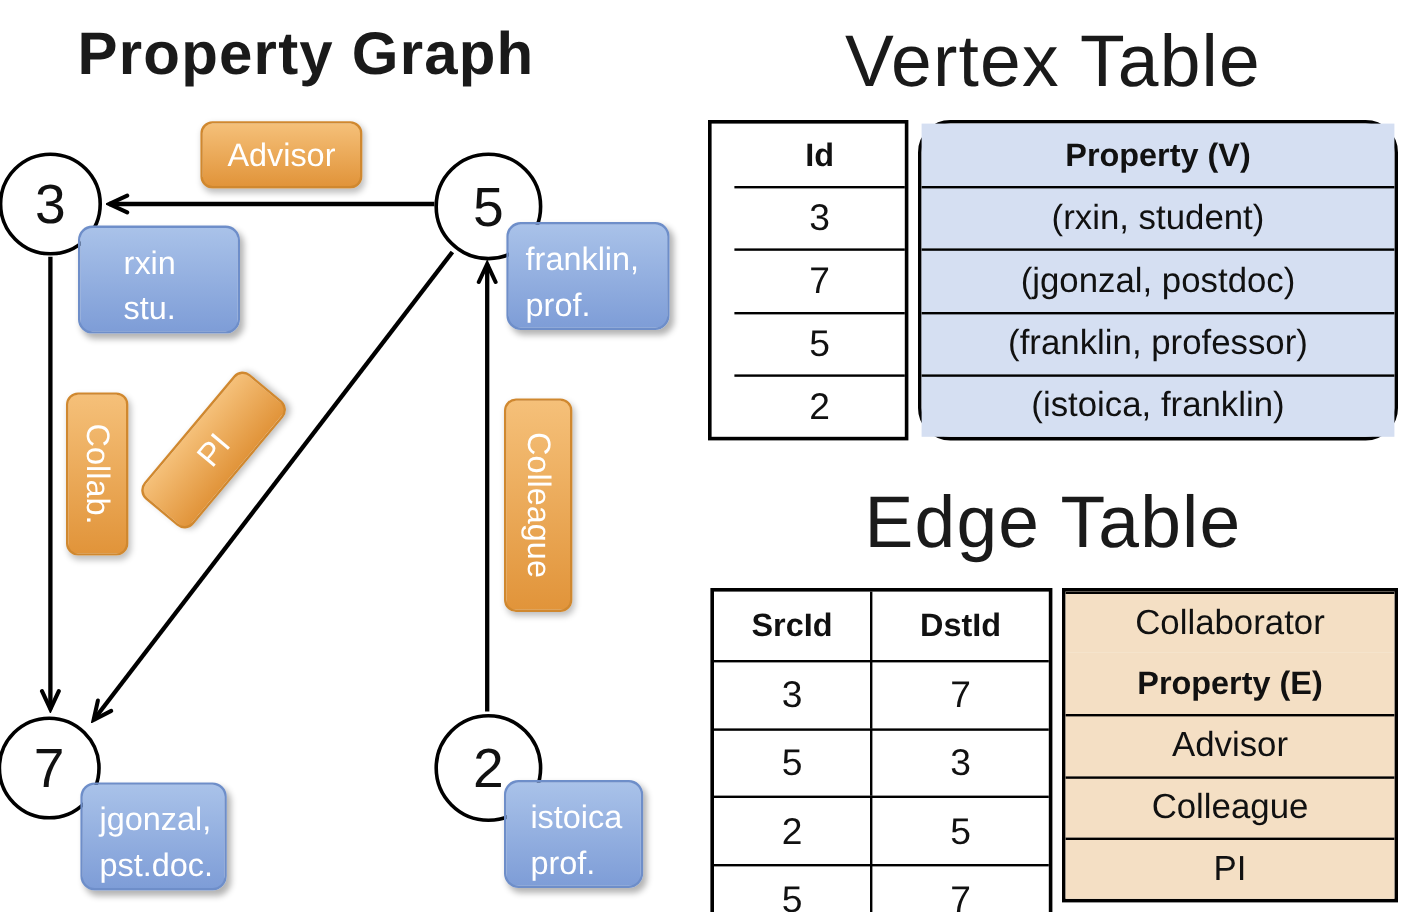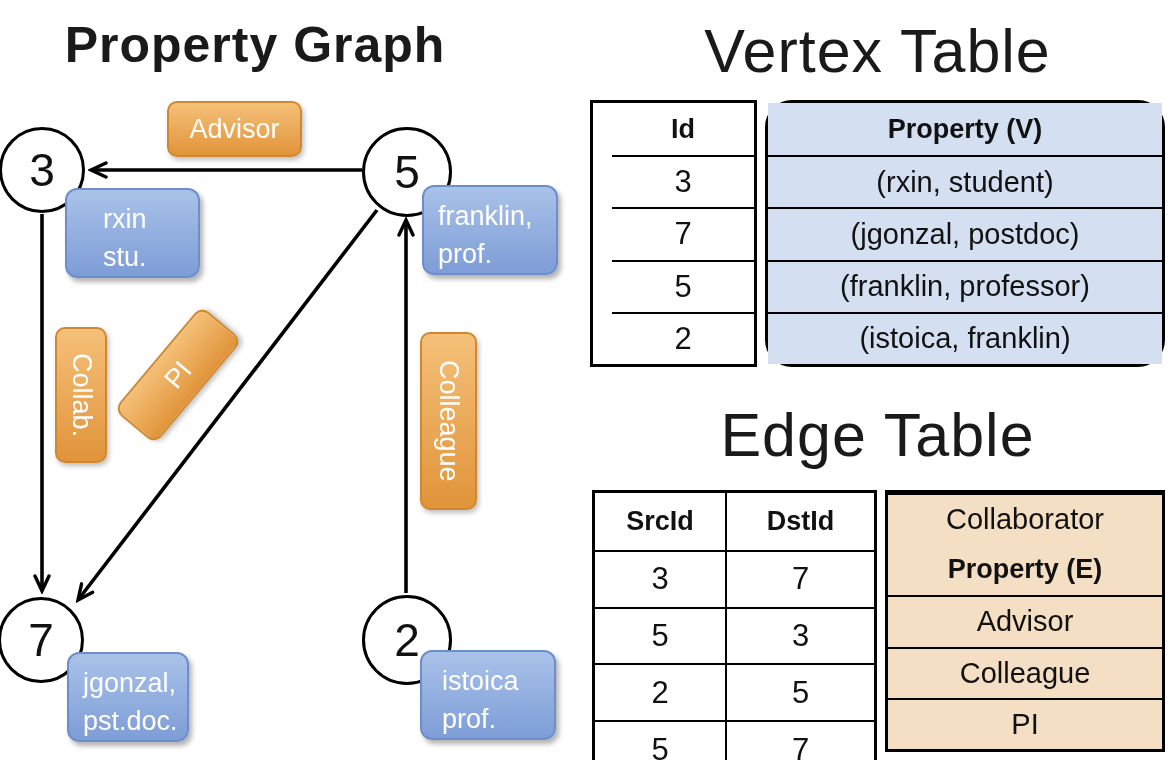--- a/index.html
+++ b/index.html
@@ -41,21 +41,21 @@
   .vtext{writing-mode:vertical-rl;}
 
   
   .vprop{position:absolute; z-index:3;
       background:linear-gradient(180deg, var(--vertex-fill-top), var(--vertex-fill-bottom));
       border:2px solid var(--vertex-border); border-radius:12px; color:#fff; font-size:27px;
       line-height:38px; padding:10px 0 0 14px; box-shadow:3px 4px 5px rgba(0,0,0,0.3);}
   #vprop-rxin{left:65px; top:188px; width:135px; height:90px;padding-left:36px;}
   #vprop-franklin{left:422px; top:185px; width:136px; height:90px;}
   #vprop-jgonzal{left:55px; top:652px; width:122px; height:90px;margin-left:12px;}
-  #vprop-istoica{left:420px; top:650px; width:136px; height:90px;padding-left:20px;}
+  #vprop-istoica{left:420px; top:650px; width:116px; height:90px;padding-left:20px;}
 
   
   .subtable{position:absolute; border:3px solid var(--line); background:#fff;
             display:grid; grid-template-rows:repeat(5,1fr);}
   .cell{display:flex; align-items:center; justify-content:center; border-top:2.5px solid var(--line);
         font-size:29px; color:#111; white-space:nowrap;}
   .cell.first{border-top:none;}
   .cell.hdr{font-weight:bold; font-size:27px;}
   .cell.num{font-size:31px;}
   .cell.col2{border-left:2.5px solid var(--line);}

